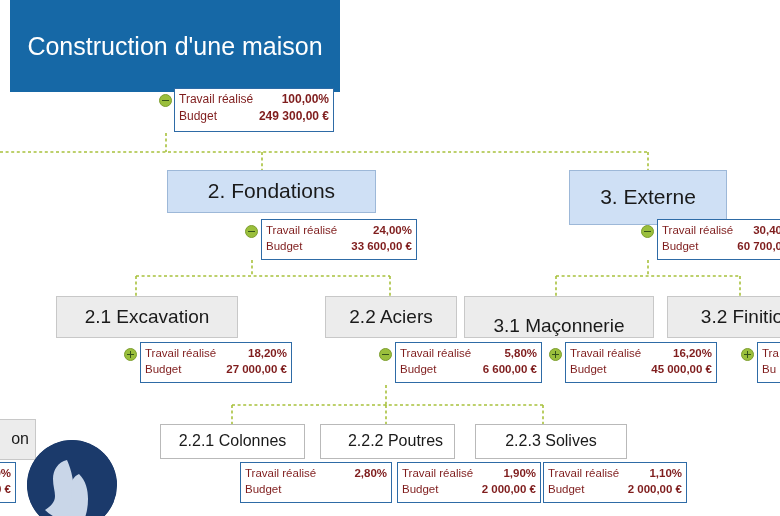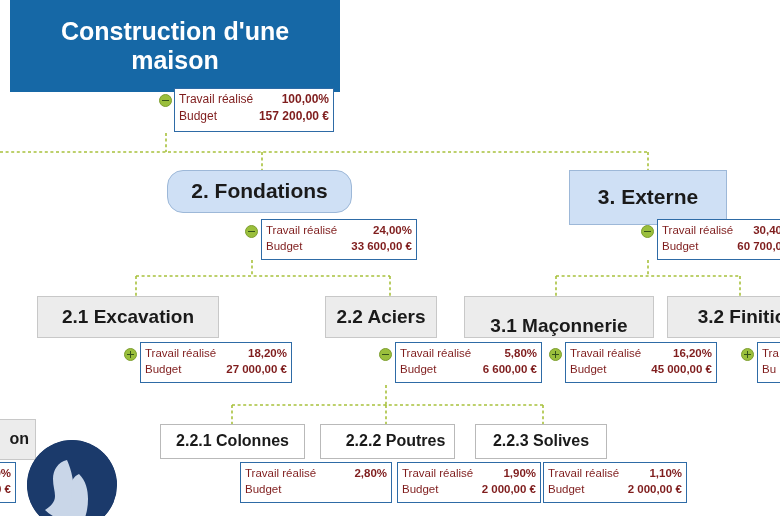--- a/index.html
+++ b/index.html
@@ -22,21 +22,20 @@
     height: 516px;
   }
   .node {
     position: absolute;
     box-sizing: border-box;
     display: flex;
     align-items: center;
     justify-content: center;
     text-align: center;
     line-height: 1.15;
-    font-weight: bold;
   }
   
   .node.root {
     background: #1668A6;
     color: #ffffff;
     font-size: 25px;
     border: 1px solid #1668A6;
     padding: 4px 8px;
   }
   
@@ -174,37 +173,37 @@
   <div class="toggle" style="left:159px; top:94px;">
     <span class="bar-h"></span>
   </div>
   <div class="infobox big" style="left:174px; top:88px; width:160px; height:44px;">
     <div class="row">
       <span class="lbl">Travail réalisé</span>
       <span class="val">100,00%</span>
     </div>
     <div class="row">
       <span class="lbl">Budget</span>
-      <span class="val">157 200,00 €</span>
+      <span class="val">249 300,00 €</span>
     </div>
   </div>
 
   <div class="node lvl2" style="left:-36px; top:419px; width:72px; height:41px; font-size:16px; justify-content:flex-end; padding-right:6px;">
     <span>on</span>
   </div>
   <div class="infobox" style="left:-52px; top:462px; width:68px; height:41px; text-align:right;">
     <div class="row">
       <span class="val">0%</span>
     </div>
     <div class="row">
       <span class="val">0 €</span>
     </div>
   </div>
 
-  <div class="node lvl1" style="left:167px; top:170px; width:185px; height:43px;border-radius:16px;">
+  <div class="node lvl1" style="left:167px; top:170px; width:209px; height:43px;">
     <span>2.  Fondations</span>
   </div>
   <div class="toggle" style="left:245px; top:225px;">
     <span class="bar-h"></span>
   </div>
   <div class="infobox" style="left:261px; top:219px; width:156px; height:41px;">
     <div class="row">
       <span class="lbl">Travail réalisé</span>
       <span class="val">24,00%</span>
     </div>
@@ -224,39 +223,39 @@
     <div class="row">
       <span class="lbl">Travail réalisé</span>
       <span class="val">30,40</span>
     </div>
     <div class="row">
       <span class="lbl">Budget</span>
       <span class="val">60 700,0</span>
     </div>
   </div>
 
-  <div class="node lvl2" style="left:37px; top:296px; width:182px; height:42px;">
+  <div class="node lvl2" style="left:56px; top:296px; width:182px; height:42px;">
     <span>2.1  Excavation</span>
   </div>
   <div class="toggle" style="left:124px; top:348px;">
     <span class="bar-h"></span>
     <span class="bar-v"></span>
   </div>
   <div class="infobox" style="left:140px; top:342px; width:152px; height:41px;">
     <div class="row">
       <span class="lbl">Travail réalisé</span>
       <span class="val">18,20%</span>
     </div>
     <div class="row">
       <span class="lbl">Budget</span>
       <span class="val">27 000,00 €</span>
     </div>
   </div>
 
-  <div class="node lvl2" style="left:325px; top:296px; width:112px; height:42px;text-align:right;">
+  <div class="node lvl2" style="left:325px; top:296px; width:132px; height:42px;text-align:right;">
     <span>2.2  Aciers</span>
   </div>
   <div class="toggle" style="left:379px; top:348px;">
     <span class="bar-h"></span>
   </div>
   <div class="infobox" style="left:395px; top:342px; width:147px; height:41px;">
     <div class="row">
       <span class="lbl">Travail réalisé</span>
       <span class="val">5,80%</span>
     </div>
@@ -320,21 +319,21 @@
     <div class="row">
       <span class="lbl">Travail réalisé</span>
       <span class="val">1,90%</span>
     </div>
     <div class="row">
       <span class="lbl">Budget</span>
       <span class="val">2 000,00 €</span>
     </div>
   </div>
 
-  <div class="node lvl3" style="left:475px; top:424px; width:132px; height:35px;">
+  <div class="node lvl3" style="left:475px; top:424px; width:152px; height:35px;">
     <span>2.2.3  Solives</span>
   </div>
   <div class="infobox" style="left:543px; top:462px; width:144px; height:41px;">
     <div class="row">
       <span class="lbl">Travail réalisé</span>
       <span class="val">1,10%</span>
     </div>
     <div class="row">
       <span class="lbl">Budget</span>
       <span class="val">2 000,00 €</span>

